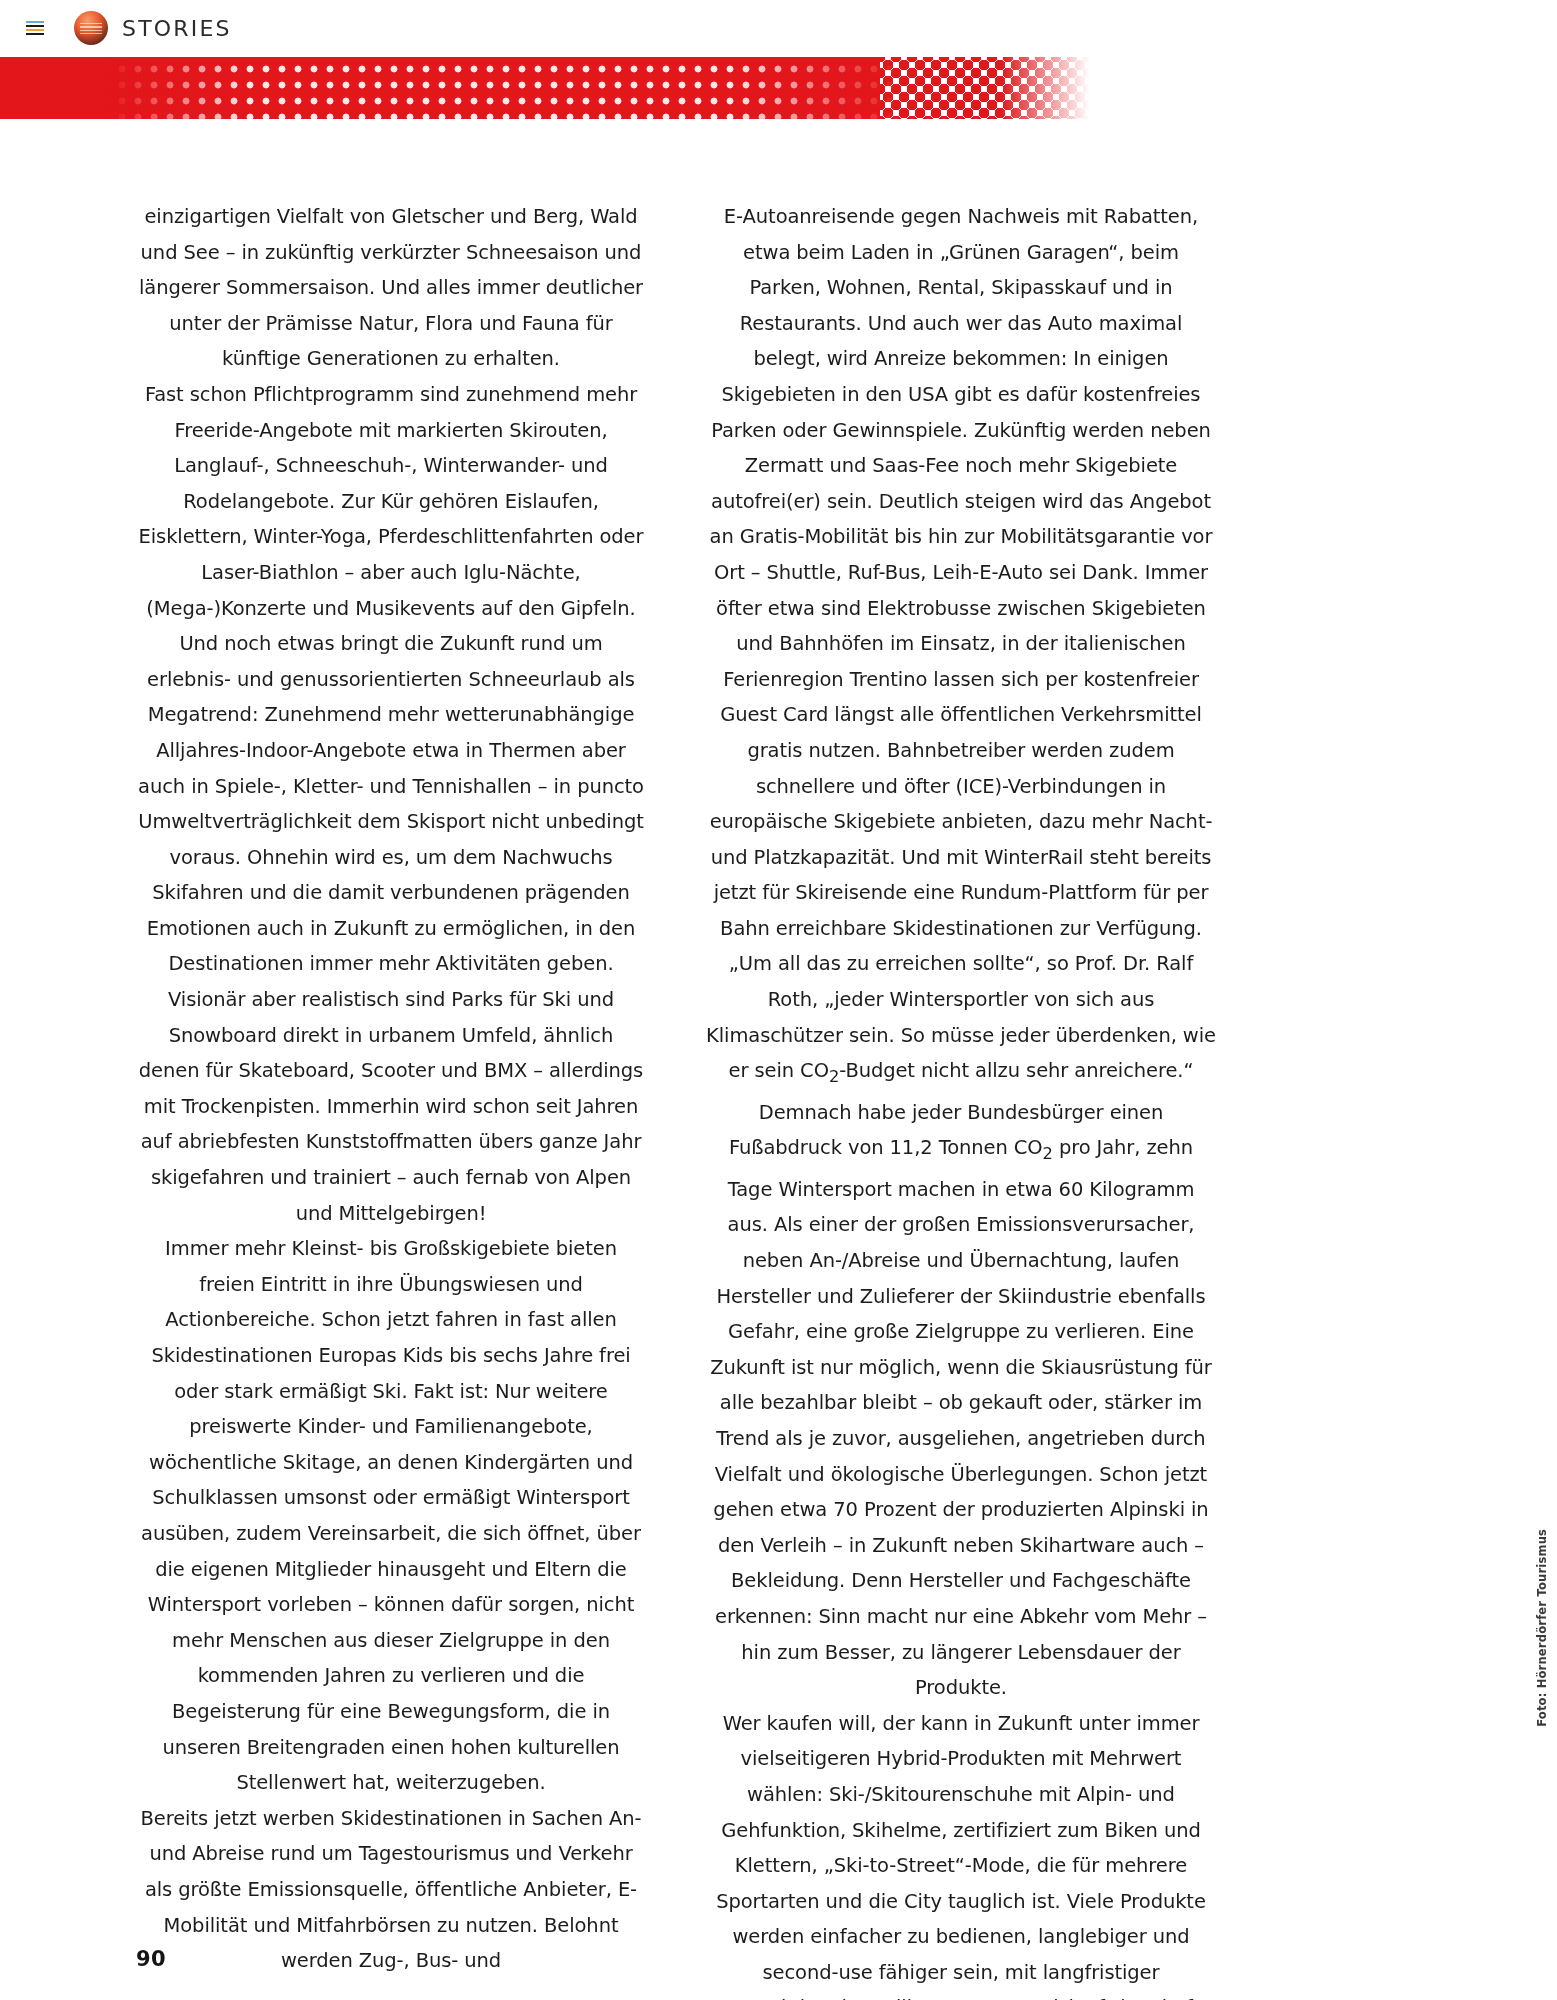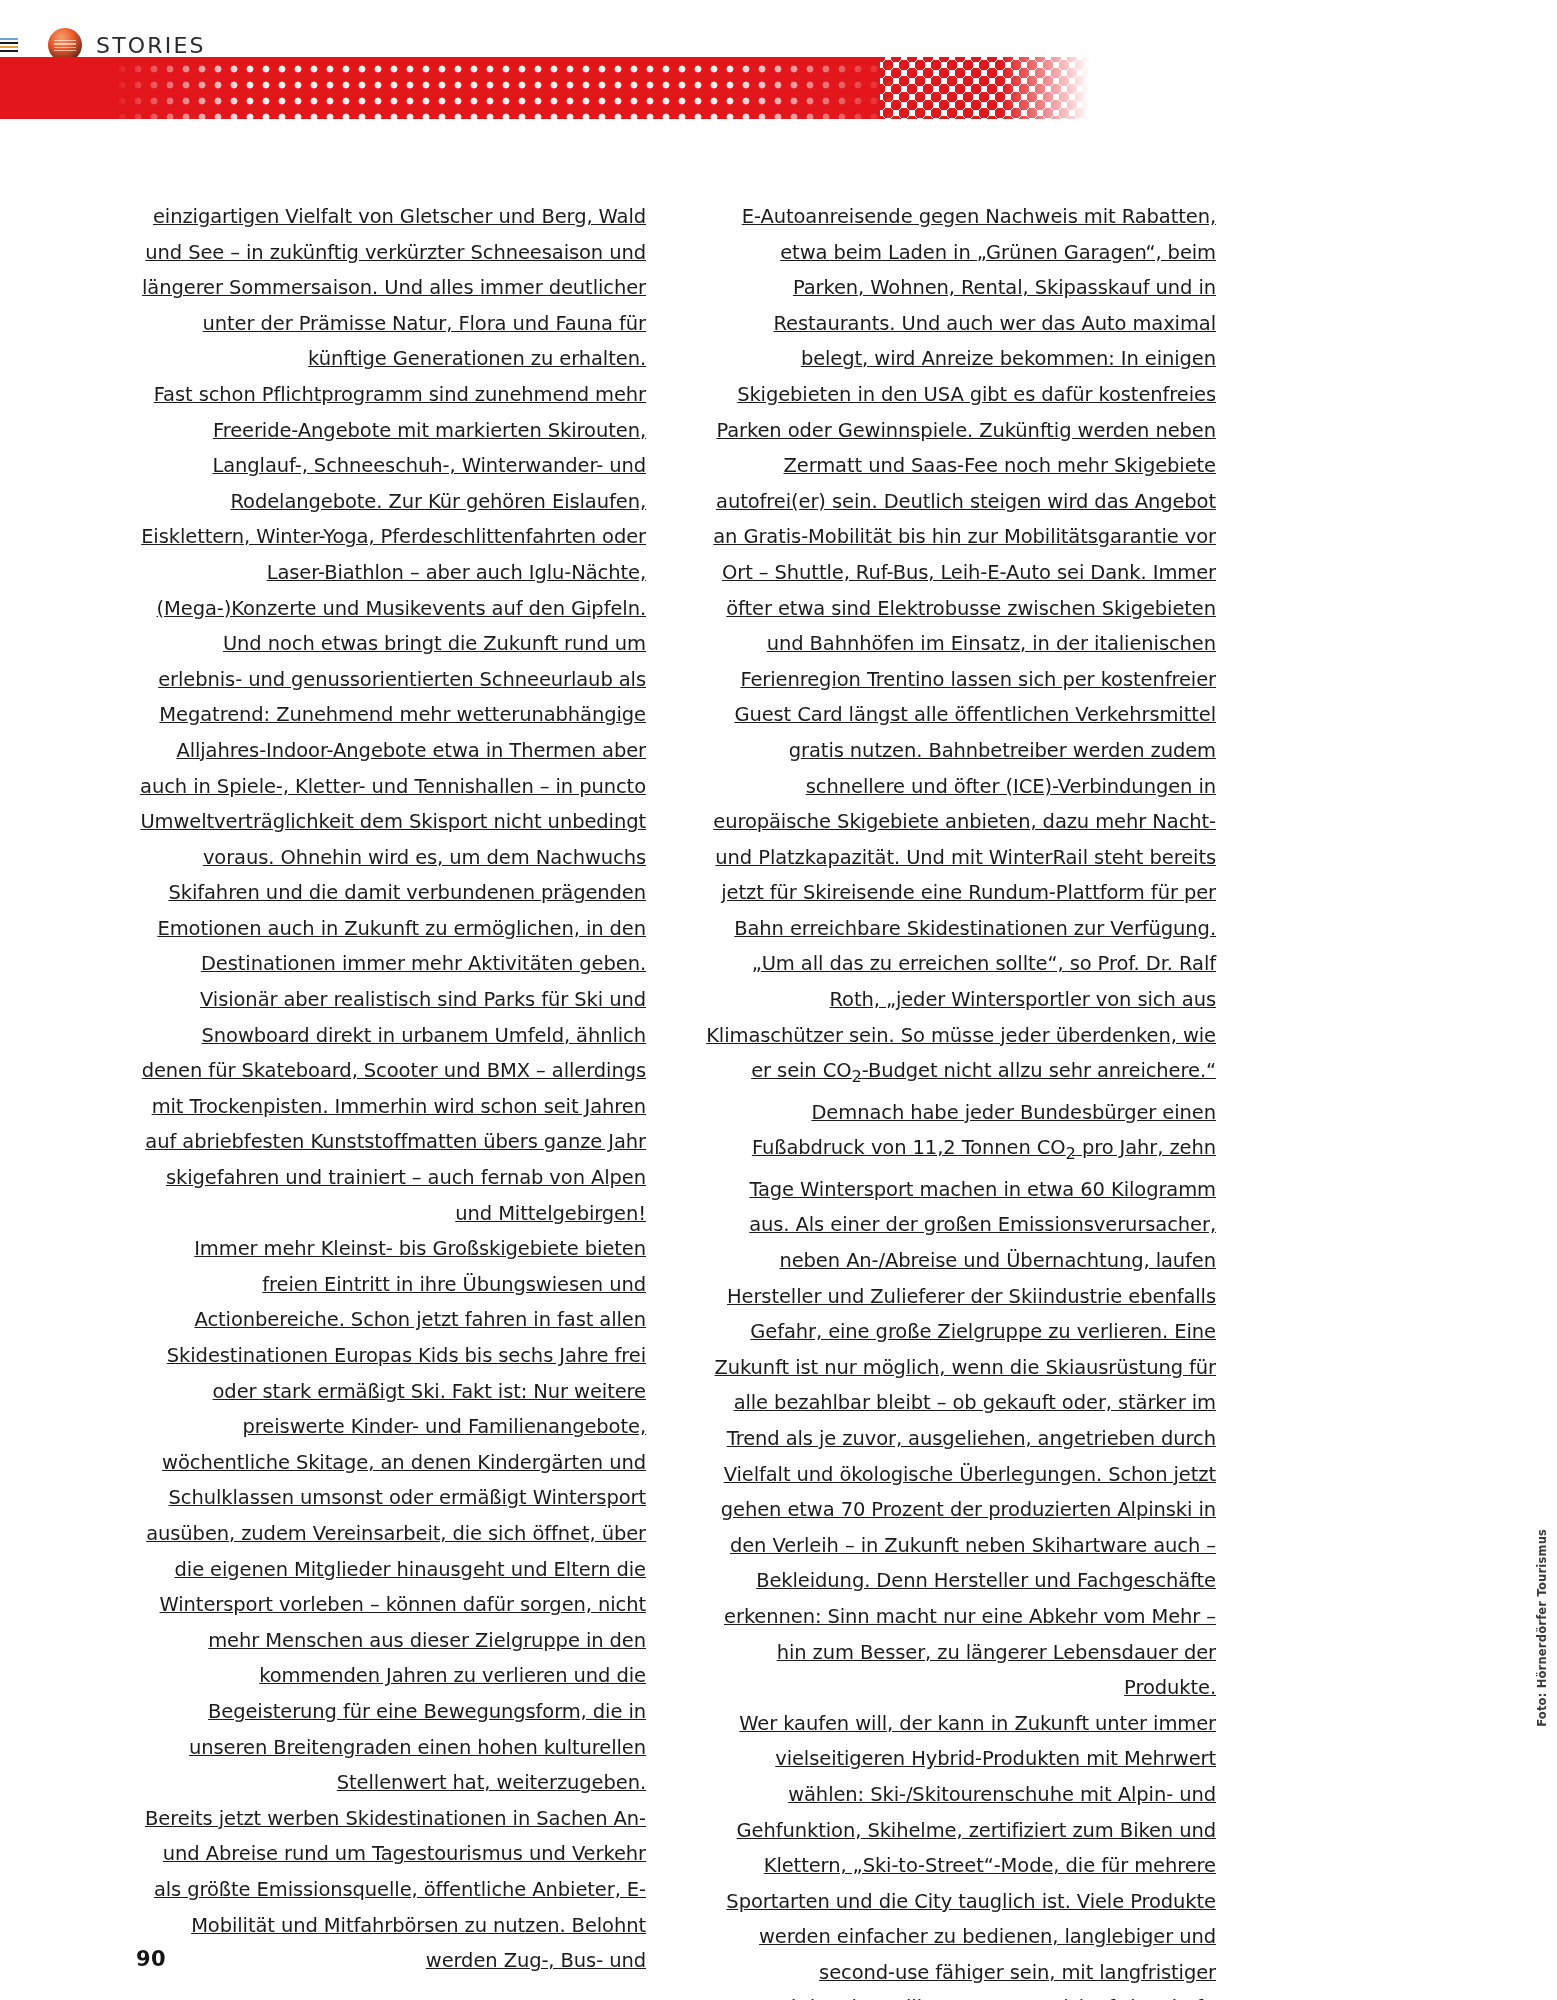--- a/index.html
+++ b/index.html
@@ -7,26 +7,27 @@
     width: 1557px;
     height: 2000px;
     background: #ffffff;
     font-family: "Liberation Sans", sans-serif;
     overflow: hidden;
   }
 
   
   .appbar {
     position: absolute;
-    top: 17px; left: 0;
+    top: 0; left: 0;
     width: 1340px;
     height: 56px;
     background: #ffffff;
     display: flex;
     align-items: center;
+    padding-left: 26px;
   }
   .menu-icon {
     width: 18px;
     height: 14px;
     display: flex;
     flex-direction: column;
     justify-content: space-between;
     margin-right: 30px;
     flex: 0 0 auto;
   }
@@ -114,23 +115,22 @@
     gap: 60px;
   }
   .col { width: 510px; }
 
   .col p {
     font-family: "DejaVu Sans", sans-serif;
     font-size: 19.5px;
     line-height: 35.6px;
     color: #1c1c1c;
     letter-spacing: -0.1px;
-    text-align: right;
+    text-align: center;
     white-space: pre-line;
-    text-decoration: underline;
   }
   .col h2 {
     font-family: "DejaVu Sans", sans-serif;
     font-size: 23px;
     line-height: 32px;
     font-weight: bold;
     color: #111111;
     letter-spacing: -0.3px;
     margin-top: 31px;
     margin-bottom: 9px;

